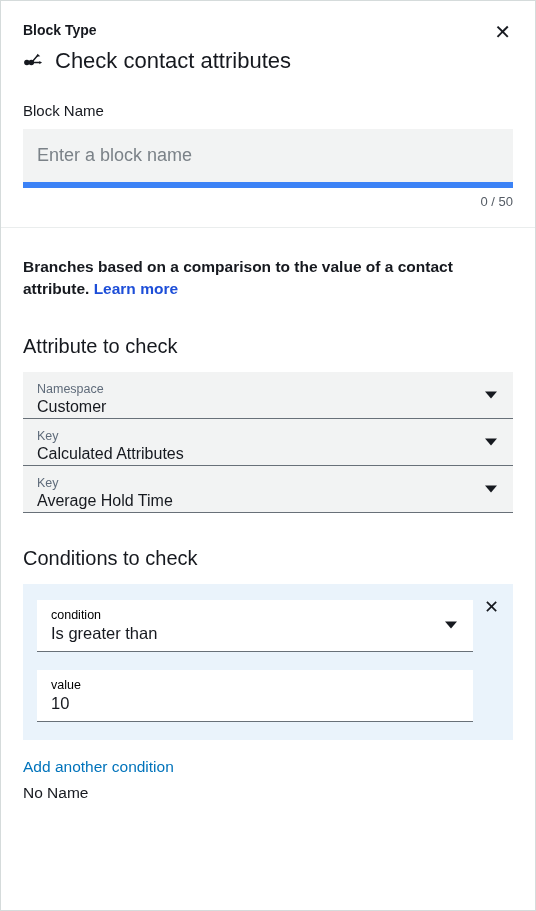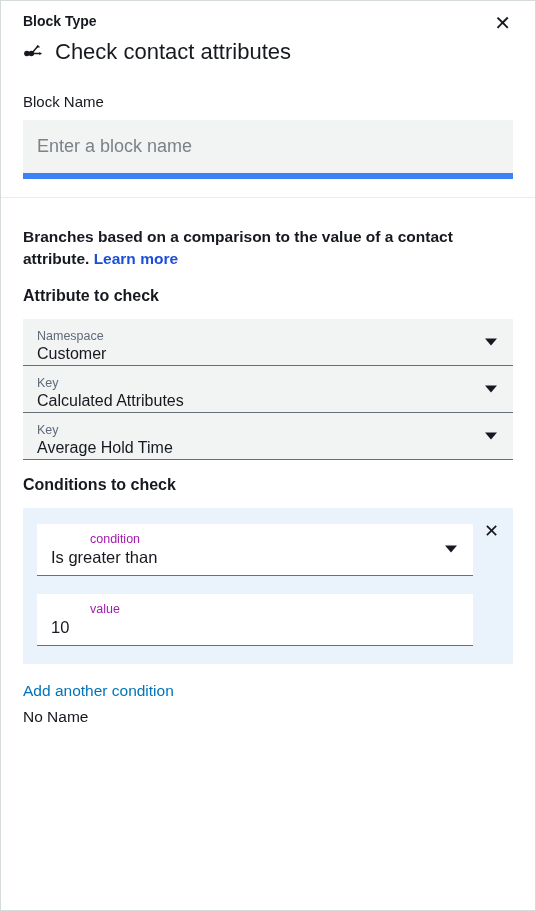--- a/index.html
+++ b/index.html
@@ -6,21 +6,21 @@
   body {
     font-family: "Amazon Ember", "Helvetica Neue", Arial, sans-serif;
     background: #fff;
     color: #16191f;
     width: 536px;
     height: 911px;
     border: 1px solid #d5dbdb;
   }
   .panel { display: flex; flex-direction: column; height: 100%; }
   .head {
-    padding: 12px 22px 18px 22px;
+    padding: 21px 22px 18px 22px;
     border-bottom: 1px solid #eaeded;
   }
   .head-top { display: flex; justify-content: space-between; align-items: flex-start; }
   .block-type-label { font-size: 14px; font-weight: 600; color: #16191f; }
   .close-btn { background: none; border: none; cursor: pointer; font-size: 20px; line-height: 1; color: #16191f; padding: 0 2px; }
   .title-row { display: flex; align-items: center; gap: 10px; margin-top: 6px; }
   .title { font-size: 22px; font-weight: 400; }
   .flow-icon { width: 22px; height: 16px; }
   .block-name-label { font-size: 15px; font-weight: 400; margin-top: 28px; display: block; }
   .name-input {
@@ -35,21 +35,21 @@
     outline: none;
   }
   .name-input::placeholder { color: #7b8288; }
   .char-count { text-align: right; font-size: 13px; color: #545b64; margin-top: 6px; }
   .body {
     padding: 28px 22px 20px 22px;
     overflow-y: auto;
   }
   .desc { font-size: 15.5px; line-height: 1.45; font-weight: 600; }
   .desc a { color: #1d4ed8; text-decoration: none; font-weight: 600; }
-  .section-title { font-size: 16px; font-weight: 700; margin-top: 16px; }
+  .section-title { font-size: 20px; font-weight: 400; margin-top: 34px; }
   .select-stack { margin-top: 14px; }
   .select {
     background: #f2f3f3;
     border-bottom: 1px solid #687078;
     padding: 10px 14px 2px 14px;
     position: relative;
     cursor: pointer;
   }
   .select + .select { margin-top: 0; }
   .select .sel-label { font-size: 12.5px; color: #5f6b7a; }
@@ -77,21 +77,21 @@
     font-size: 18px; color: #16191f; line-height: 1;
   }
   .cond-field {
     background: #fff;
     border-bottom: 1px solid #687078;
     padding: 8px 14px 8px 14px;
     position: relative;
     margin-top: 0;
   }
   .cond-field + .cond-field { margin-top: 18px; }
-  .cond-field .sel-label { font-size: 12.5px; color: #a21caf; margin-left: 39px; }
+  .cond-field .sel-label { font-size: 12.5px; color: #000000; }
   .cond-field .sel-value { font-size: 16.5px; color: #16191f; margin-top: 2px; }
   .cond-field input.sel-value {
     border: none; outline: none; background: transparent; width: 100%;
     font-family: inherit; padding: 0;
   }
   .cond-fields { width: 436px; }
   .add-link { display: inline-block; color: #0073bb; font-size: 15.5px; margin-top: 18px; cursor: pointer; }
   .nomatch { font-size: 15.5px; margin-top: 8px; }
 </style>
 </head>
@@ -115,20 +115,21 @@
           <path d="M11 13 L18 13" stroke-linecap="round"></path>
           <polygon points="16,3 19,6 14.5,6.5" fill="#16191f" stroke="none"></polygon>
           <polygon points="18,11.2 21,13 18,14.8" fill="#16191f" stroke="none"></polygon>
         </svg>
       </span>
       <h1 class="title">Check contact attributes</h1>
     </div>
 
     <label class="block-name-label">Block Name</label>
     <input class="name-input" type="text" placeholder="Enter a block name" style="">
+    <div class="char-count">0 / 50</div>
   </div>
 
   <div class="body">
 
     <p class="desc">
       <span>Branches based on a comparison to the value of a contact attribute. </span><a href="#">Learn more</a>
     </p>
 
     <h2 class="section-title">Attribute to check</h2>
     <div class="select-stack">

